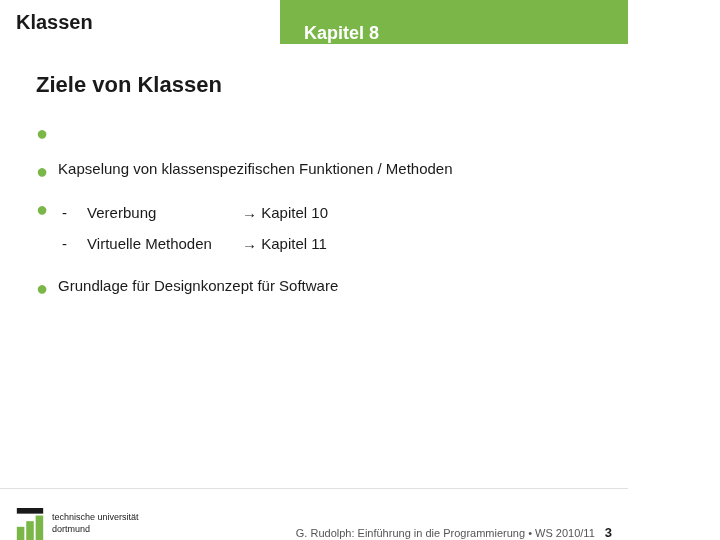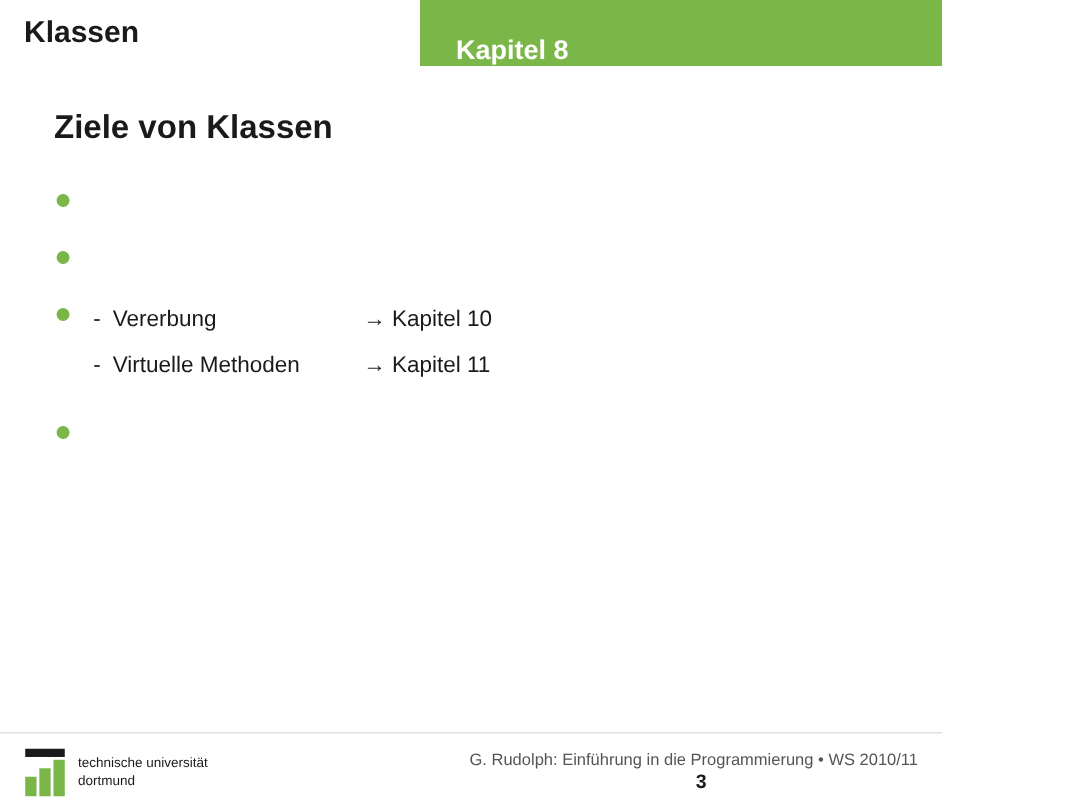--- a/index.html
+++ b/index.html
@@ -115,37 +115,37 @@
       line-height: 1.5;
     }
 
     .sub-dash {
       flex: 0 0 180px;
       display: flex;
       align-items: center;
     }
 
     .sub-dash-text {
-      margin-left: 8px;
+      margin-left: 20px;
     }
 
     .sub-arrow {
       flex: 0 0 auto;
       color: #1a1a1a;
     }
 
     
     .footer {
       position: absolute;
       bottom: 0;
       left: 0;
       right: 0;
       height: 52px;
       display: flex;
-      align-items: center;
+      align-items: flex-end;
       justify-content: space-between;
       padding: 0 16px 0 16px;
       border-top: 1px solid #e0e0e0;
     }
 
     .footer-logo {
       display: flex;
       align-items: center;
       gap: 8px;
     }
@@ -199,20 +199,21 @@
     <div class="section-title">Ziele von Klassen</div>
 
     <ul class="bullet-list">
 
       <li>
         <span class="bullet-dot">●</span>
       </li>
 
       <li>
         <span class="bullet-dot">●</span>
+        <span class="bullet-text">Kapselung von klassenspezifischen Funktionen / Methoden</span>
       </li>
 
       <li>
         <span class="bullet-dot">●</span>
         <span class="bullet-text">
           <ul class="sub-list">
             <li>
               <span class="sub-dash">
                 <span>-</span>
                 <span class="sub-dash-text">Vererbung</span>
@@ -225,20 +226,21 @@
                 <span class="sub-dash-text">Virtuelle Methoden</span>
               </span>
               <span class="sub-arrow">→ Kapitel 11</span>
             </li>
           </ul>
         </span>
       </li>
 
       <li>
         <span class="bullet-dot">●</span>
+        <span class="bullet-text">Grundlage für Designkonzept für Software</span>
       </li>
 
     </ul>
   </div>
 
   <div class="footer">
     <div class="footer-logo">
 
       <div class="tu-logo">
         <svg class="tu-logo-icon" viewBox="0 0 28 34" xmlns="http://www.w3.org/2000/svg">
@@ -248,19 +250,19 @@
           <rect x="20" y="8" width="8" height="26" fill="#7ab648"></rect>
           <rect x="0" y="0" width="28" height="6" fill="#1a1a1a"></rect>
         </svg>
       </div>
       <div class="tu-logo-text">
         <div>technische universität</div>
         <div>dortmund</div>
       </div>
     </div>
 
-    <div style="display:flex; align-items:center;flex-direction:column;">
+    <div style="display:flex; align-items:center;">
       <span class="footer-citation">G. Rudolph: Einführung in die Programmierung • WS 2010/11</span>
       <span class="footer-page">3</span>
     </div>
   </div>
 
 </div>
 
 </body></html>

